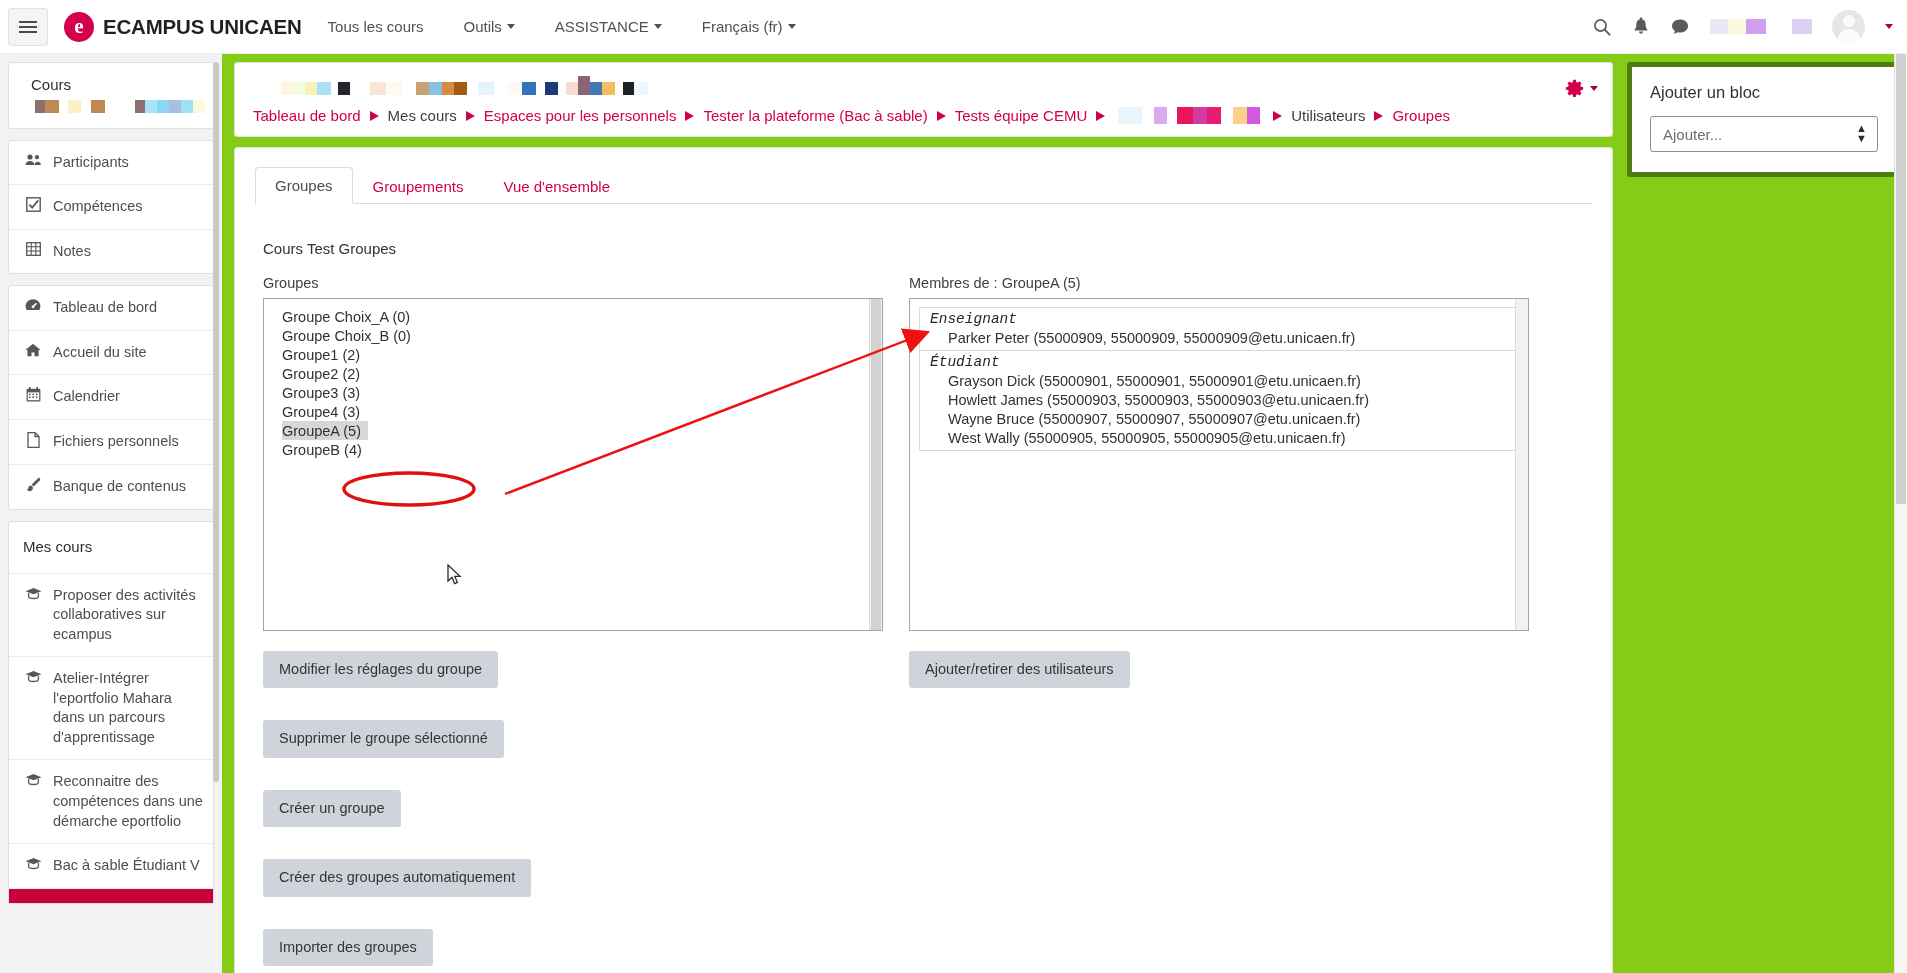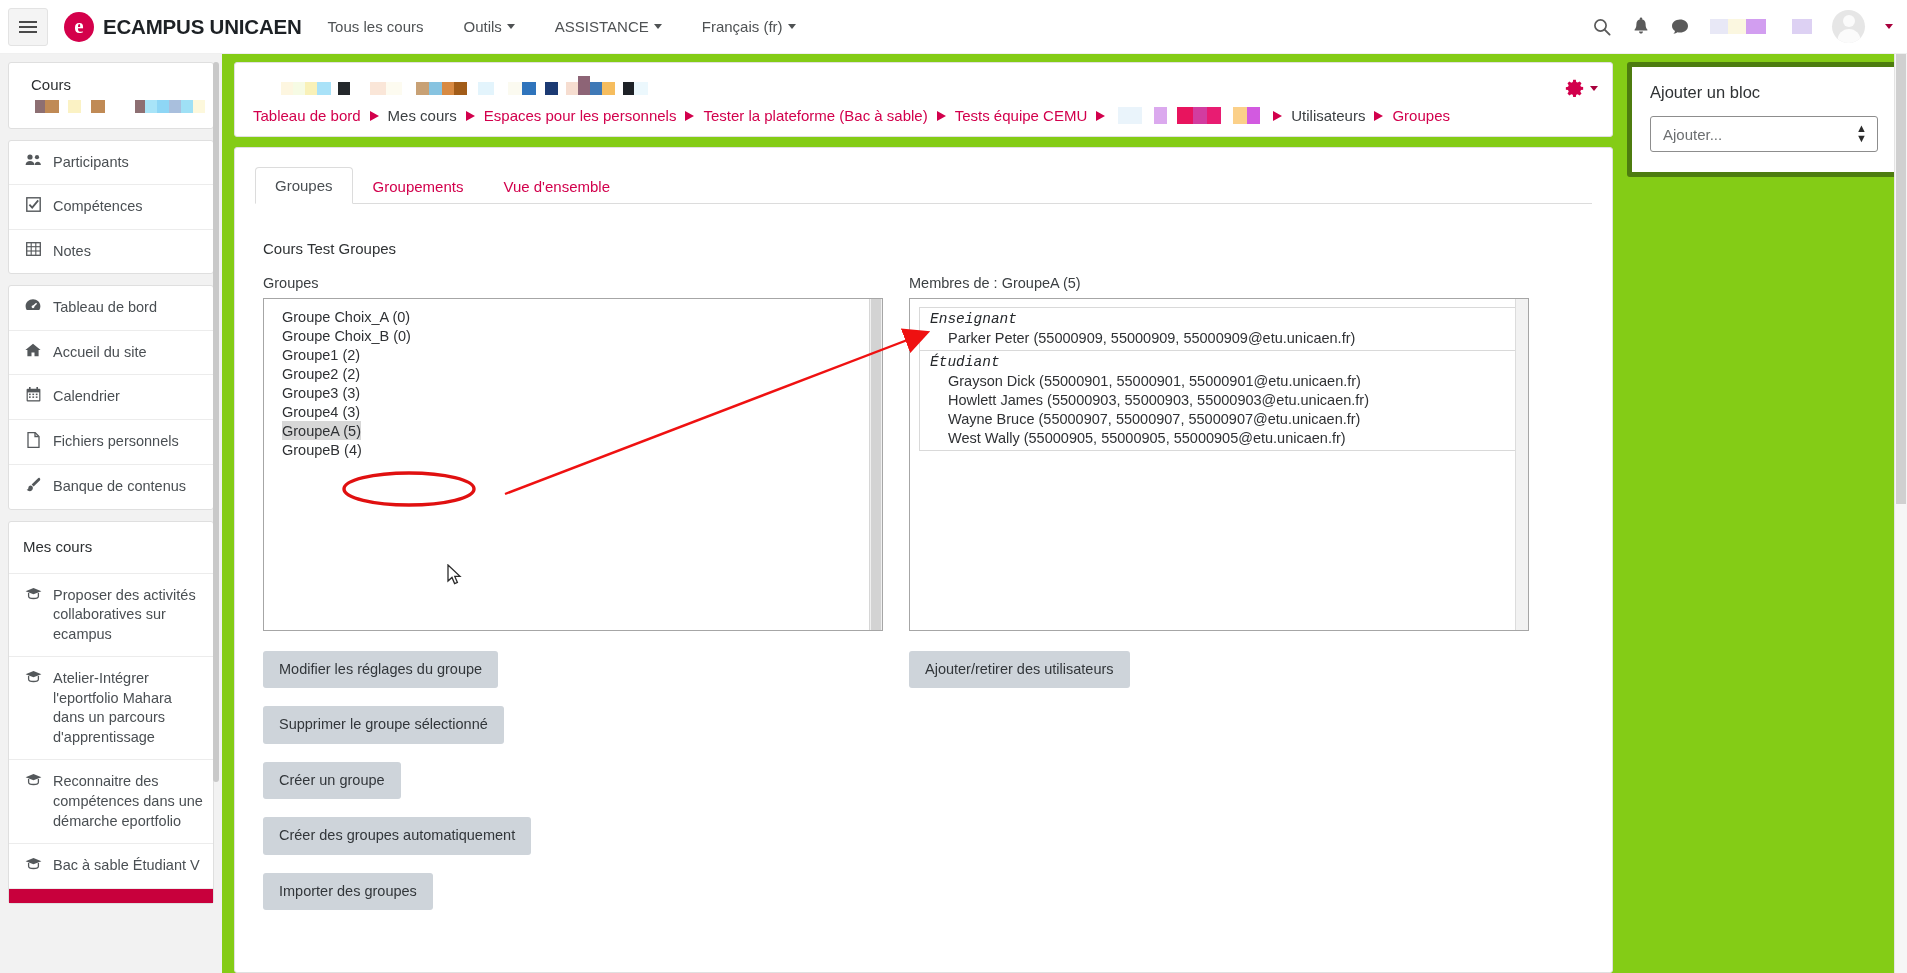--- a/index.html
+++ b/index.html
@@ -139,38 +139,38 @@
   .col-label { font-size: 14.5px; color: #3b3f42; margin-bottom: 7px; }
 
   .listbox {
     border: 1px solid #a6a6a6; background: #fff; height: 333px;
     position: relative; overflow: hidden; cursor: pointer;
   }
   .listbox.inset { padding: 8px 0 0 0; }
   .lb-opt {
     font-size: 14.5px; color: #2f3134; padding: 1.5px 0 1.5px 18px; white-space: nowrap;
   }
-  .lb-opt.selected { background: #d7d7d7; display: inline-block; margin-left: 18px; padding-left: 0; }
+  .lb-opt.selected { background: #d7d7d7; display: inline-block; padding-right: 7px; margin-left: 18px; padding-left: 0; }
   .lb-scroll { position: absolute; right: 0; top: 0; bottom: 0; width: 13px; background: #f0f0f0; border-left: 1px solid #d6d6d6; }
   .lb-scroll i { position: absolute; left: 1px; right: 1px; top: 0; height: 100%; background: #d3d3d3; }
 
   
   .members-box { border: 1px solid #a6a6a6; background: #fff; height: 333px; position: relative; padding: 8px 9px; }
   .optgroup { border: 1px solid #d9d9d9; margin-bottom: -1px; padding: 2px 0 3px 0; }
   .optgroup-label { font-style: italic; font-size: 14.5px; color: #24272a; padding: 1px 0 1px 10px; font-family: Liberation Mono, monospace; }
   .optgroup .lb-opt { padding-left: 28px; font-size: 14.5px; }
   .members-scroll { position: absolute; right: 0; top: 0; bottom: 0; width: 13px; background: #f2f2f2; border-left: 1px solid #dcdcdc; }
 
   .btn {
     background: #ced4da; border: none; border-radius: 3px;
     padding: 10px 16px; font-size: 14.5px; color: #32363a;
     cursor: pointer; font-family: "Liberation Sans", sans-serif;
     display: inline-block; line-height: 1.2;
   }
-  .btn-col { margin-top: 20px; display: flex; flex-direction: column; align-items: flex-start; gap: 18px; }
+  .btn-col { margin-top: 20px; display: flex; flex-direction: column; align-items: flex-start; gap: 32px; }
 
   
   .right-col { flex: 0 0 288px; padding: 8px 0 0 14px; }
   .block {
     background: #fff; border: 5px solid #4d7c0f; border-radius: 3px;
     padding: 16px 18px 20px 18px;
   }
   .block-title { font-size: 16.5px; color: #2f3234; margin-bottom: 14px; }
   .select-fake {
     border: 1px solid #8d8d8d; border-radius: 3px; height: 36px;

